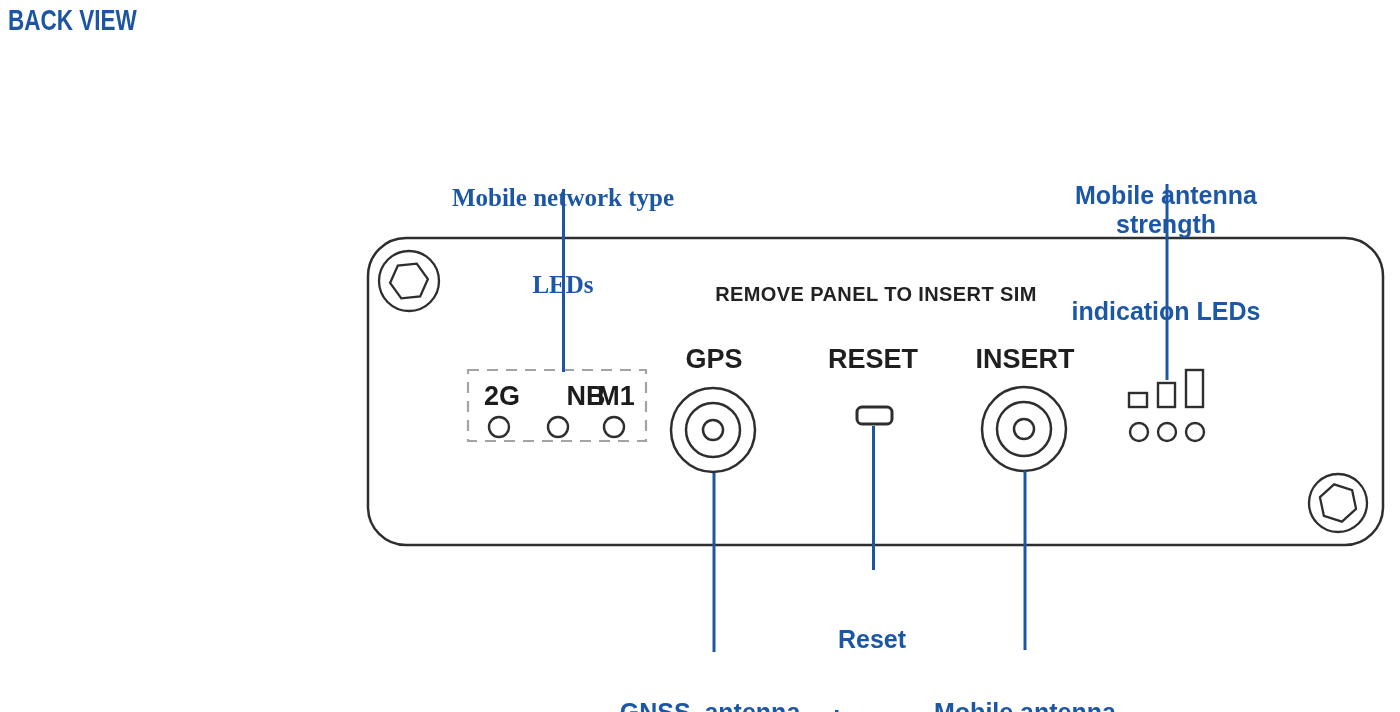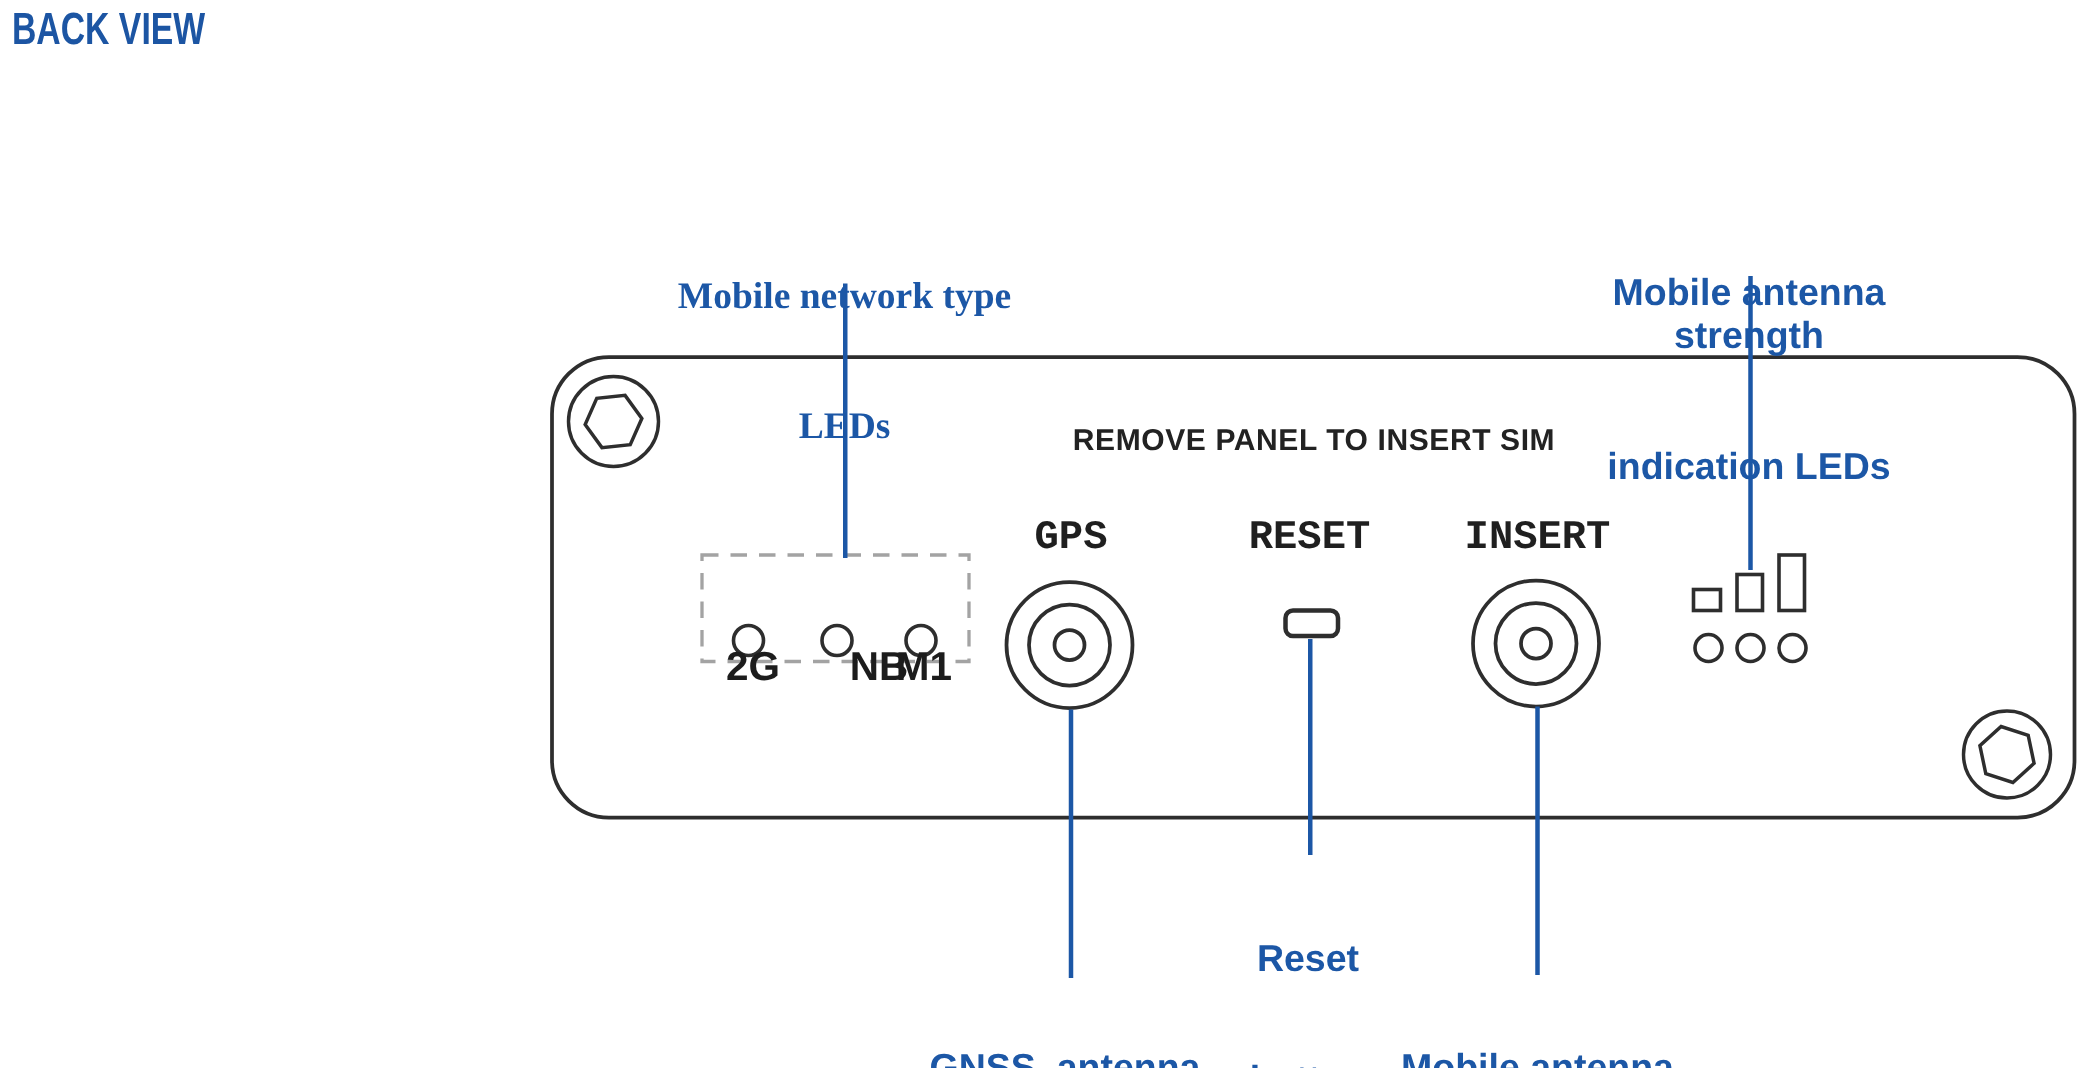--- a/index.html
+++ b/index.html
@@ -46,40 +46,38 @@
   }
   
   .devlabel {
     position: absolute;
     transform: translateX(-50%);
     text-align: center;
     color: #1f1f1f;
     font-size: 27px;
     font-weight: 700;
     white-space: nowrap;
-    font-family: Liberation Mono, monospace;
   }
   .panel-heading {
     position: absolute;
     transform: translateX(-50%);
     text-align: center;
     color: #222222;
     font-size: 20px;
     font-weight: 700;
     letter-spacing: 0.4px;
     white-space: nowrap;
   }
   .led-label {
     position: absolute;
     transform: translateX(-50%);
     color: #1c1c1c;
     font-size: 27px;
     font-weight: 700;
     white-space: nowrap;
-    margin-top: 48px;
   }
 </style>
 </head>
 <body>
 
 <div class="stage">
 
   <div class="page-title">BACK VIEW</div>
 
   <svg class="diagram-svg" width="1400" height="712" viewBox="0 0 1400 712">

